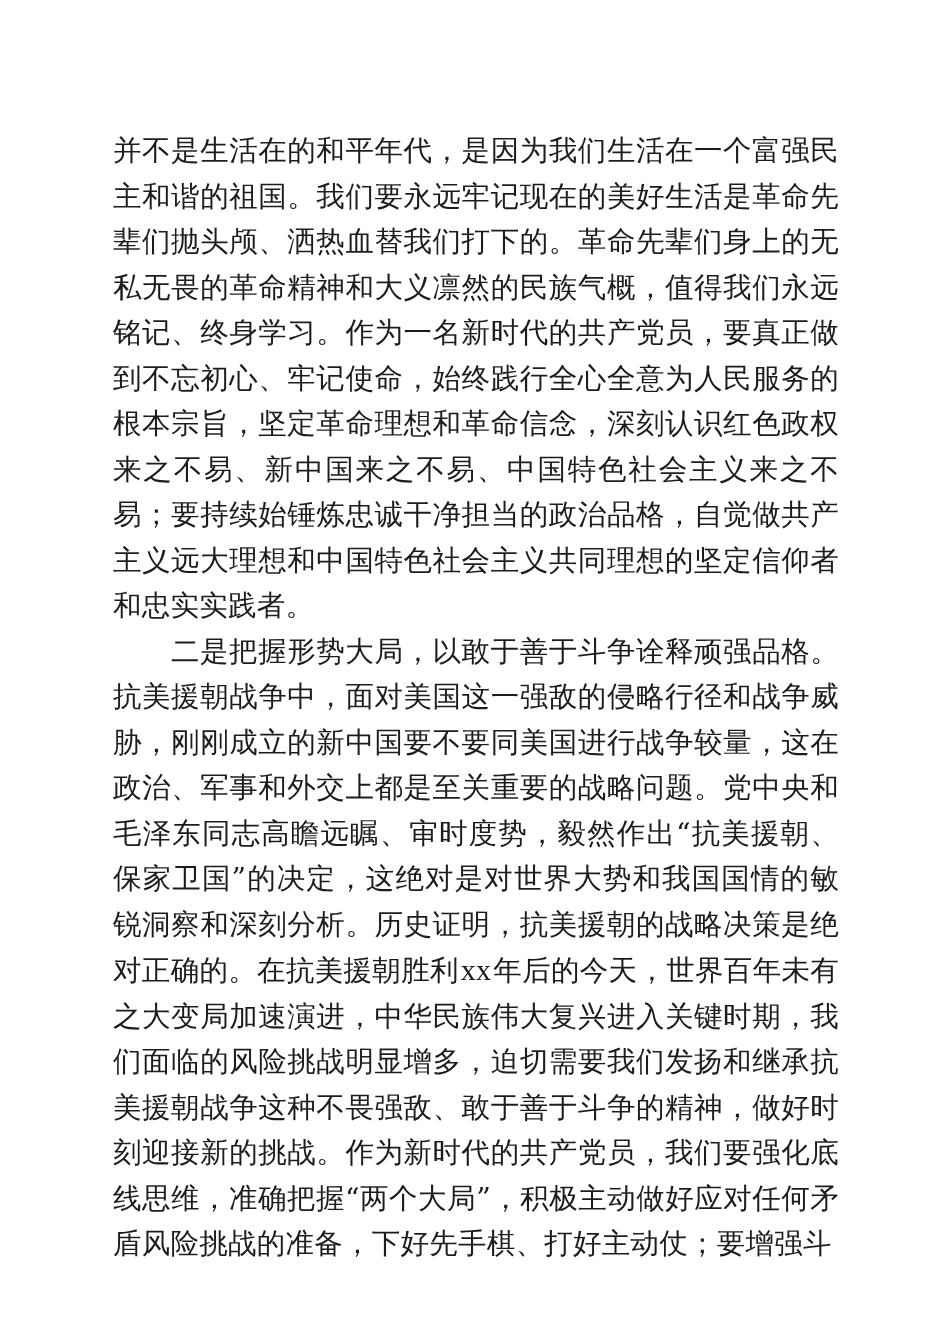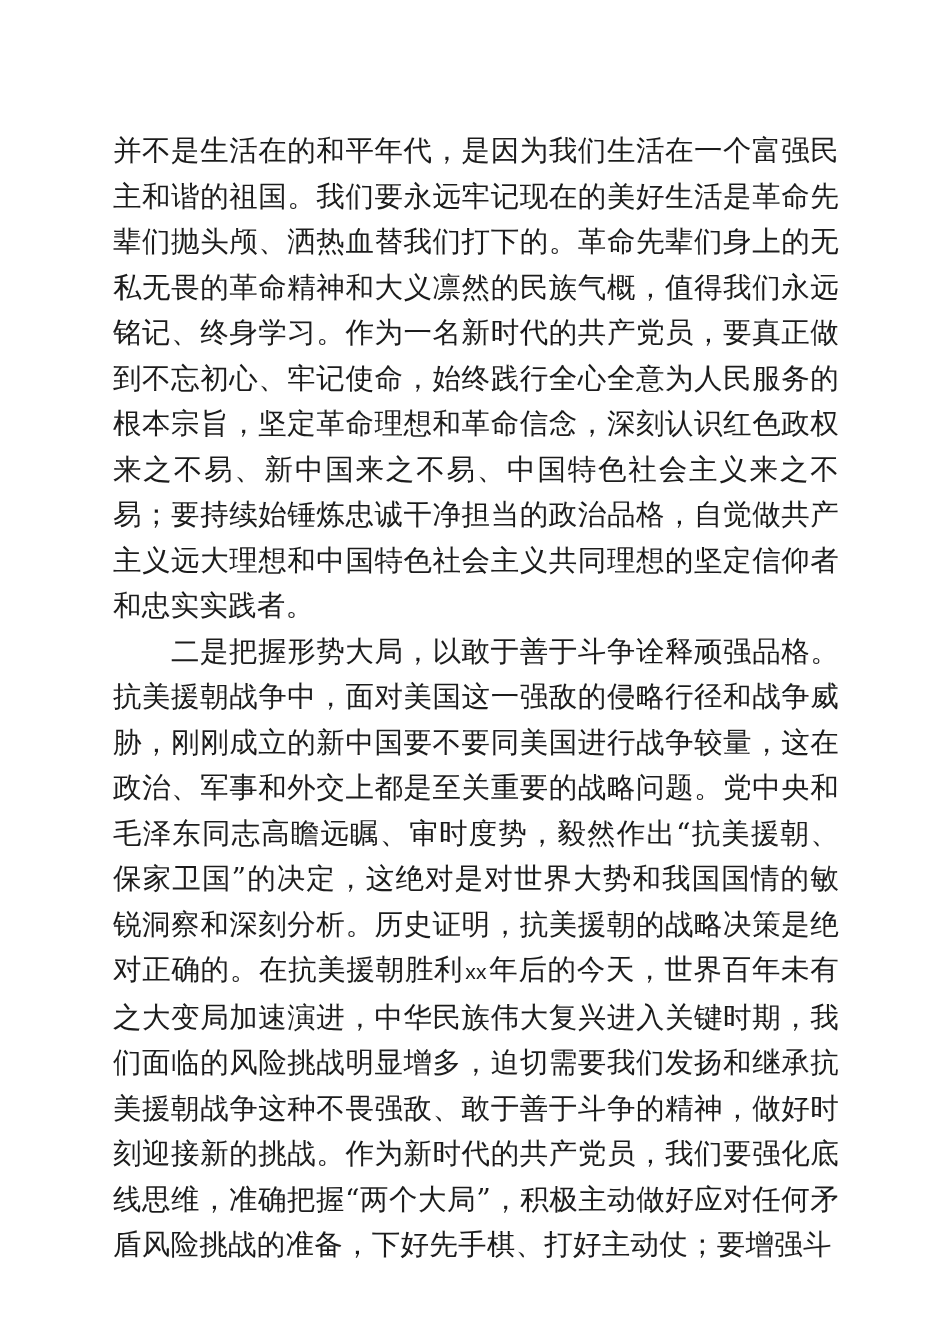--- a/index.html
+++ b/index.html
@@ -38,22 +38,22 @@
     font-weight: 400;
     -webkit-font-smoothing: antialiased;
   }
   .para.indent {
     text-indent: 58px;
   }
   .lead {
     font-weight: 400;
   }
   .latin {
-    font-family: Liberation Sans, sans-serif;
-    font-size: 21px;
+    font-family: Liberation Serif, serif;
+    font-size: 30px;
     padding: 0 2px;
   }
   
 </style>
 </head>
 <body>
 
 <div id="page">
   <div id="content">
 

